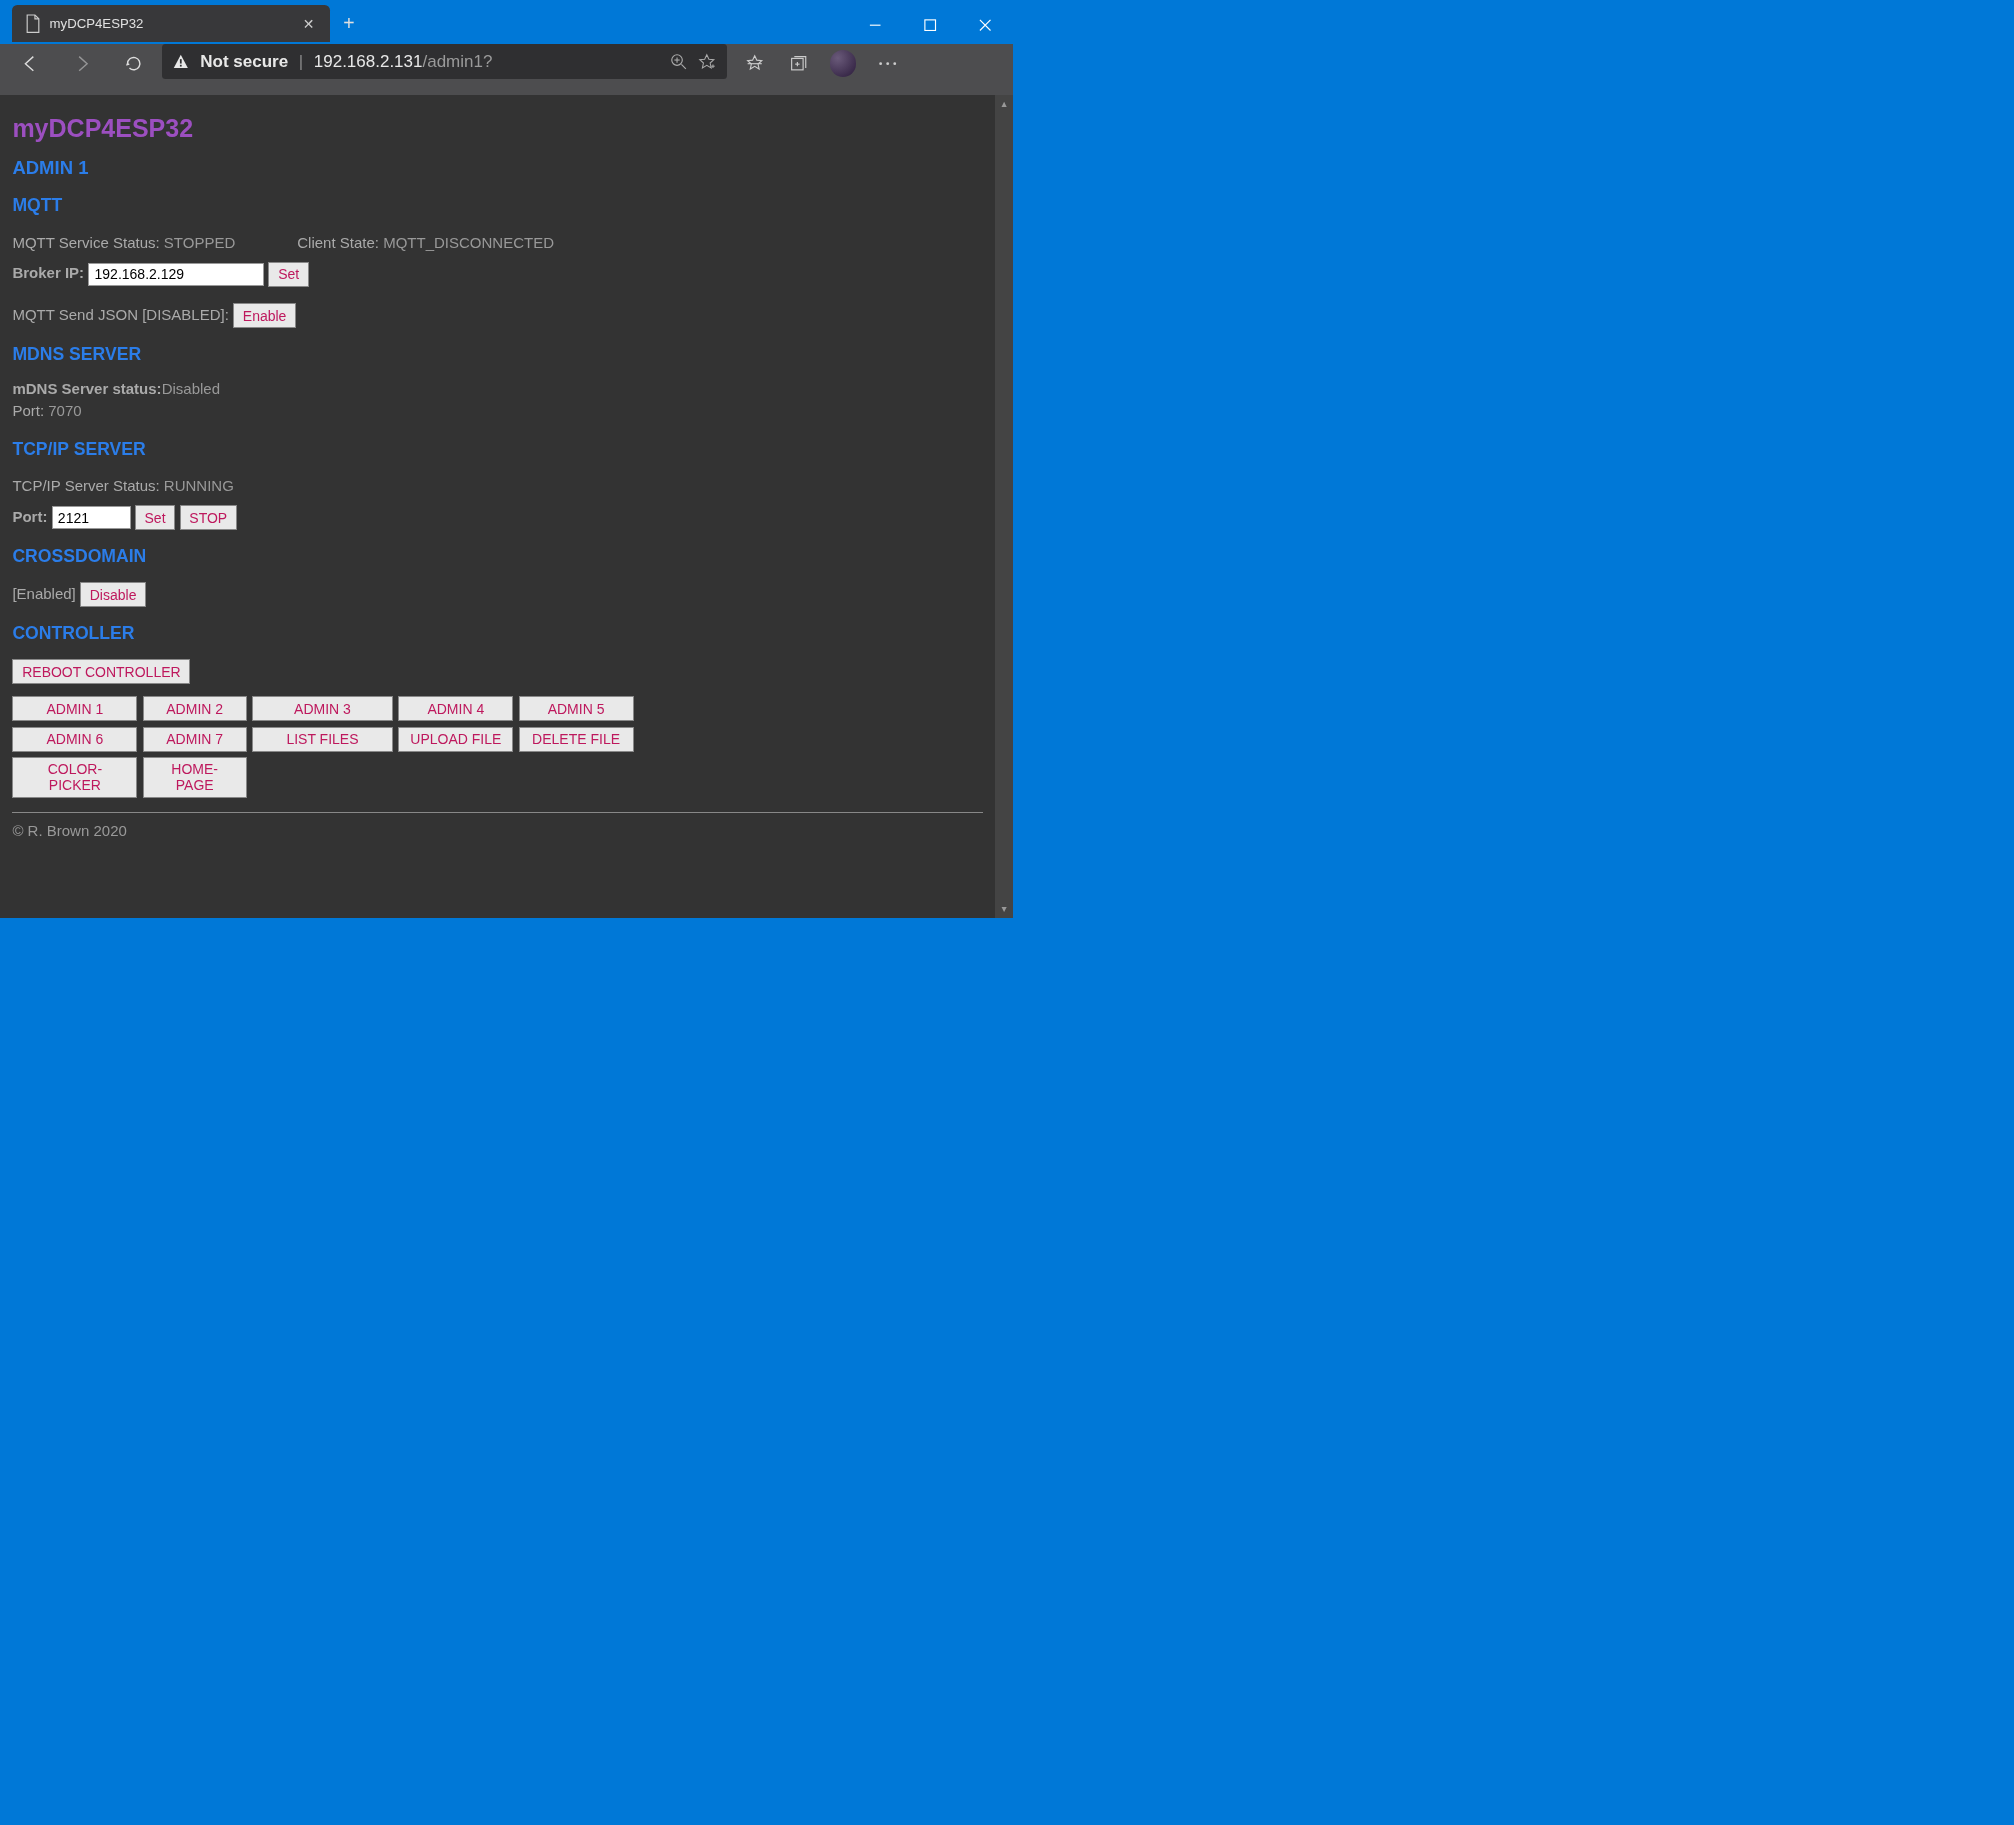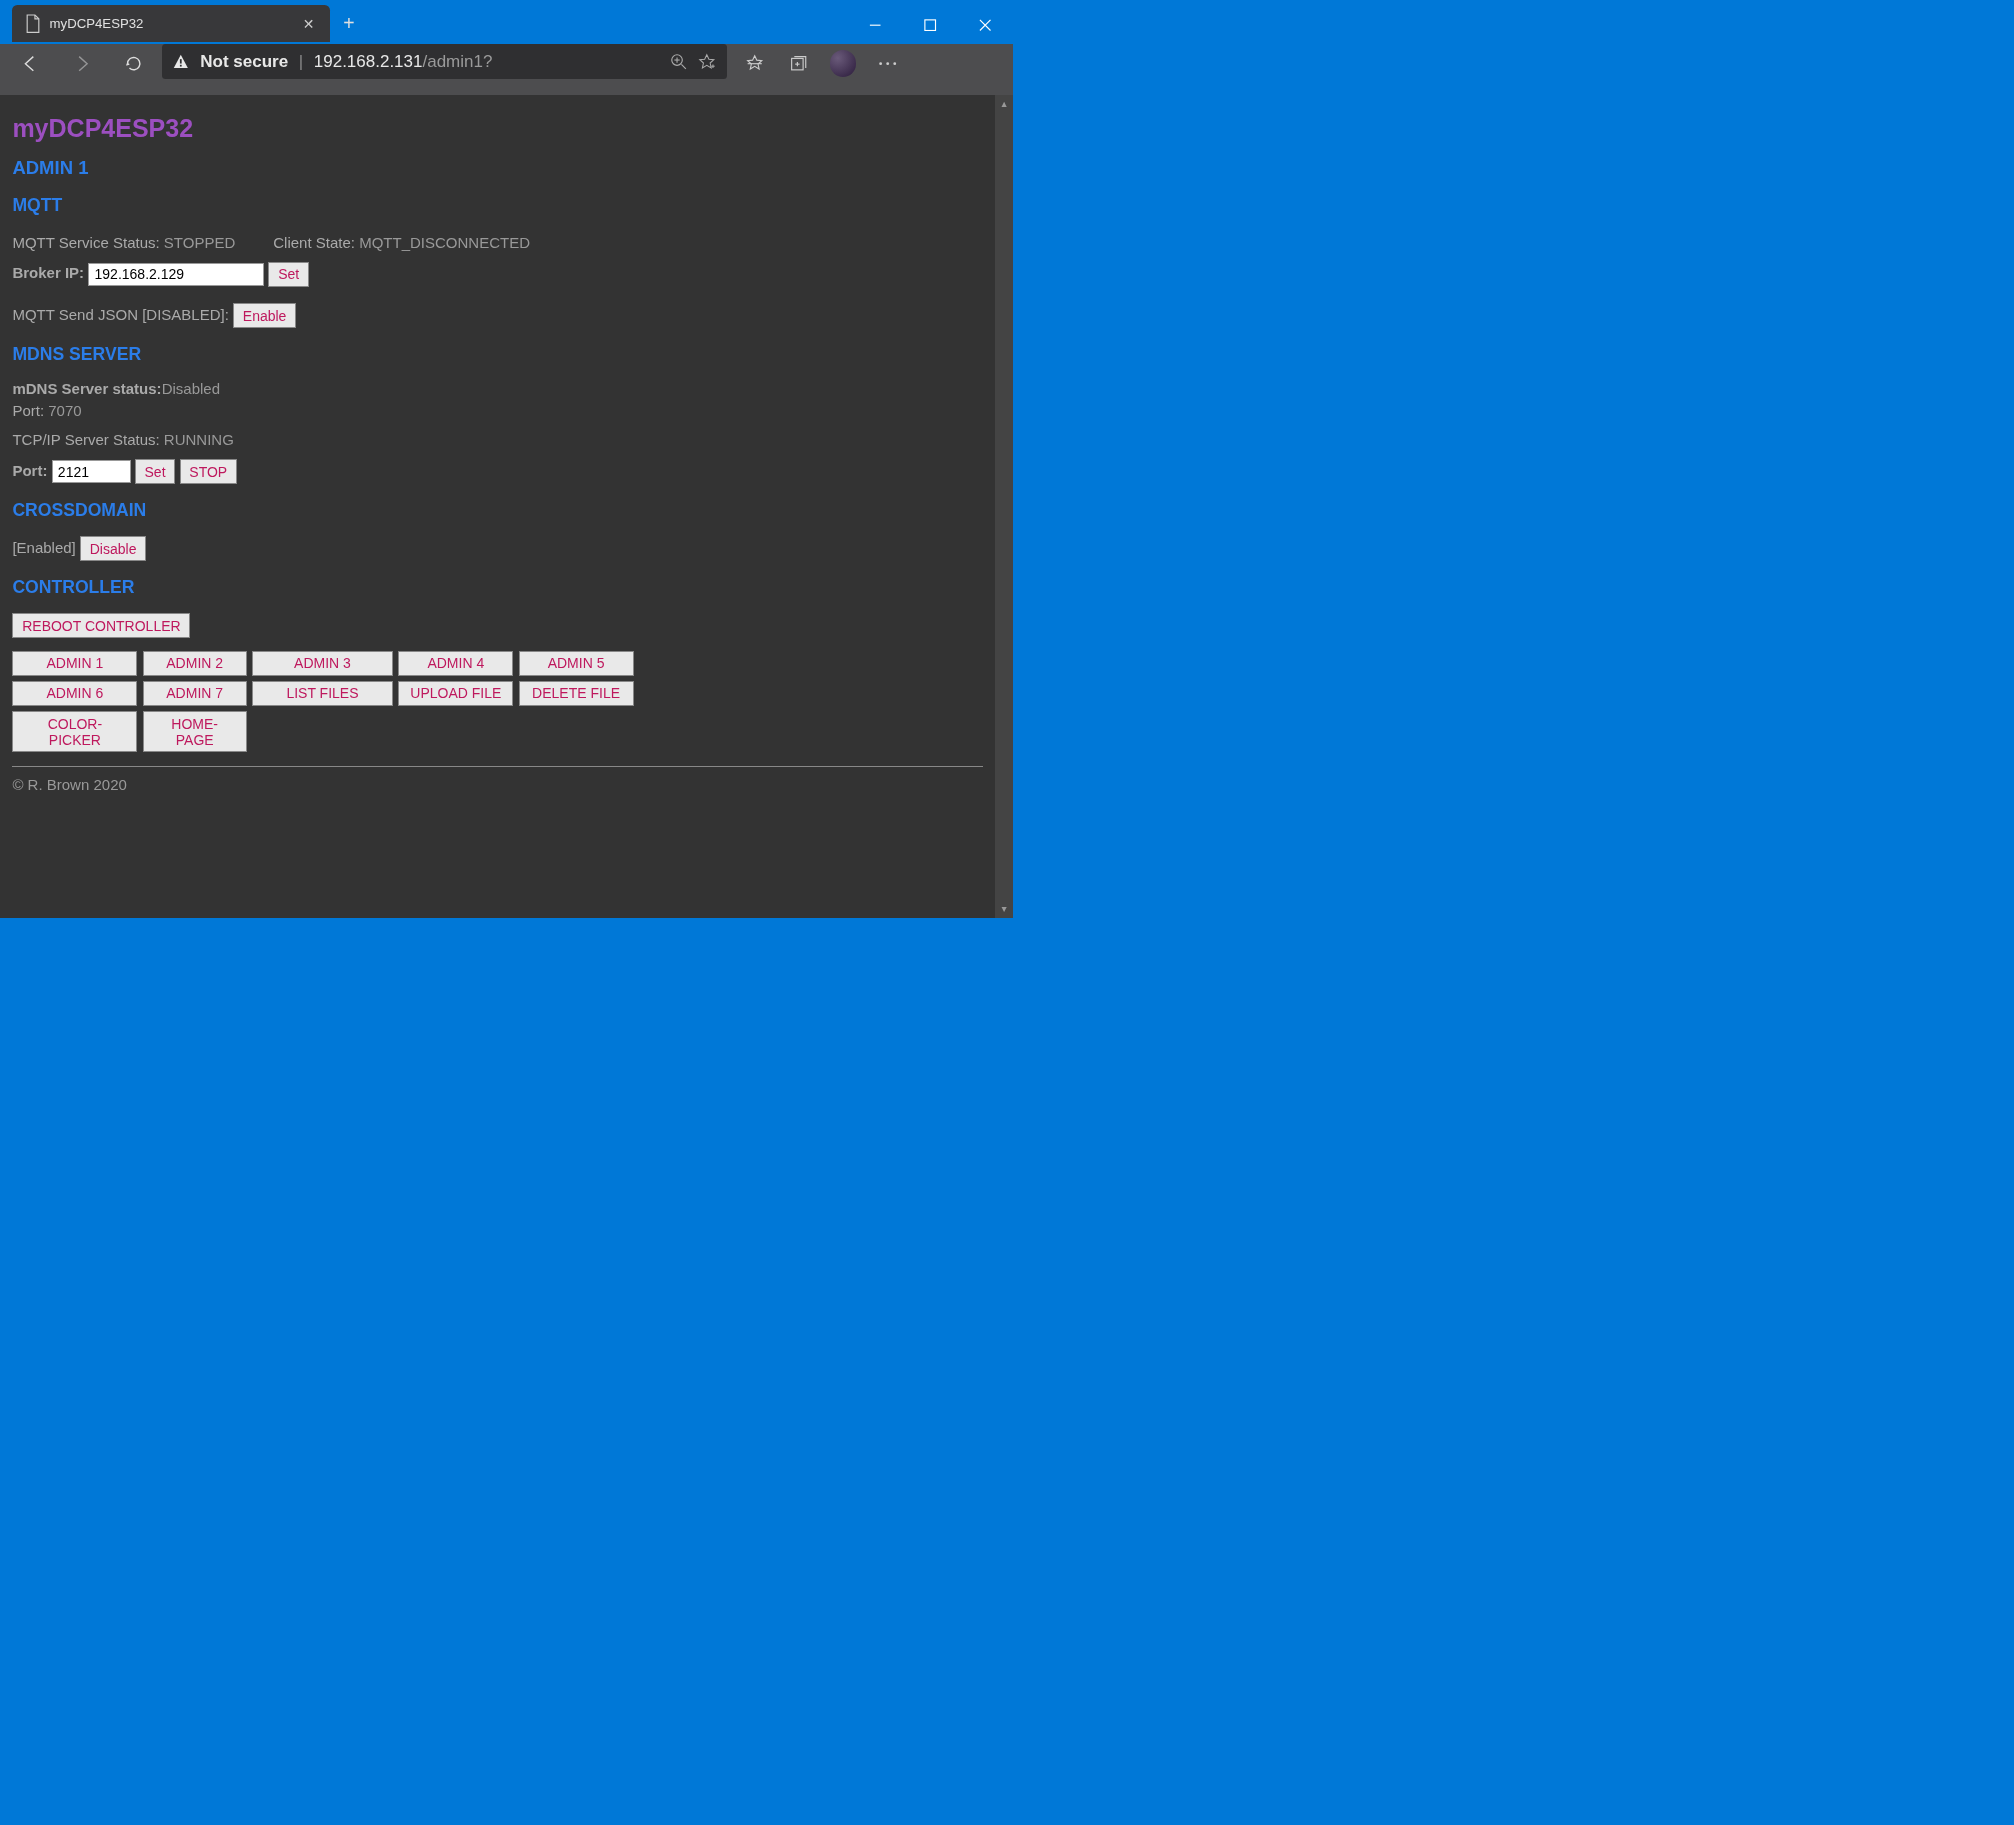--- a/index.html
+++ b/index.html
@@ -138,21 +138,21 @@
   }
   .page h2.page-header {
     color: #2b7de9;
     font-size: 18.5px;
     font-weight: 700;
     margin: 8.8px 0 10.6px 0;
   }
   .row { margin: 3.5px 0; line-height: 1.8; }
   .lbl-bold { font-weight: 700; color: #aaa; }
   .lbl { color: #aaa; }
-  .status-line { display: flex; gap: 38px; }
+  .status-line { display: flex; gap: 62px; }
   input.txt {
     font-family: Arial, sans-serif;
     font-size: 14px;
     padding: 2.6px 5.3px;
     background: #fff;
     color: #000000;
     border: 0.9px solid #999;
     vertical-align: middle;
   }
   .txt.w200 { width: 176px; }
@@ -313,20 +313,21 @@
         <span class="lbl">MQTT Send JSON [DISABLED]: </span>
         <button class="btn">Enable</button>
       </div>
 
       <h2 class="section">MDNS SERVER</h2>
       <div class="row" style="line-height:1.5;">
         <span class="lbl-bold">mDNS Server status:</span><span>Disabled</span><br>
         <span class="lbl">Port: </span><span>7070</span>
       </div>
 
+      <h2 class="section">TCP/IP SERVER</h2>
       <div class="row">
         <span class="lbl">TCP/IP Server Status: </span><span>RUNNING</span>
       </div>
       <div class="row">
         <span class="lbl-bold">Port: </span>
         <input class="txt w90" value="2121" style="">
         <button class="btn">Set</button>
         <button class="btn">STOP</button>
       </div>
 

